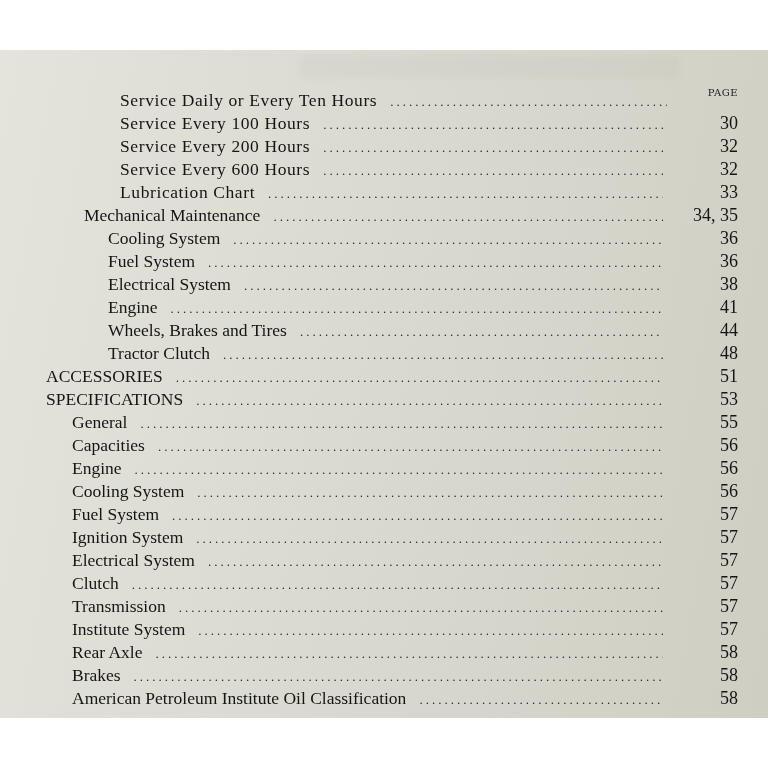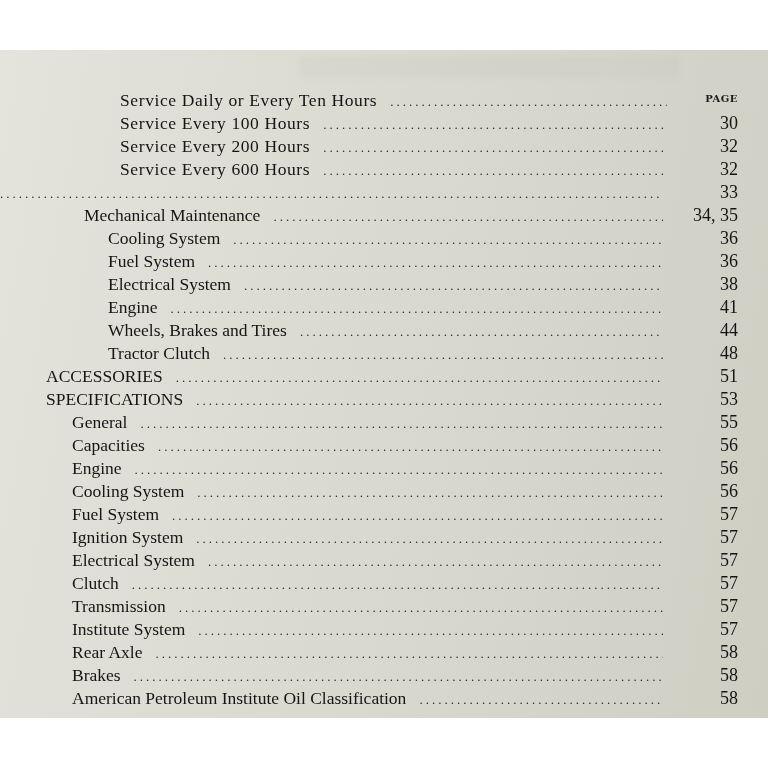--- a/index.html
+++ b/index.html
@@ -24,24 +24,24 @@
       left: 300px;
       top: 6px;
       width: 380px;
       height: 22px;
       background: rgba(180,180,170,0.12);
       filter: blur(3px);
     }
     .page-head {
       position: absolute;
       right: 30px;
-      top: 43px;
+      top: 37px;
       font-family: "DejaVu Serif", serif;
       font-size: 10px;
-      font-weight: bold;
+      font-weight: normal;
       letter-spacing: 0.5px;
       color: #1b1b1b;
     }
     .toc {
       position: absolute;
       left: 0;
       top: 40px;
       width: 768px;
     }
     .row {
@@ -116,20 +116,21 @@
         <span class="label">Service Every 200 Hours</span>
         <span class="leader">...............................................................................................................................</span>
         <span class="pg">32</span>
       </div>
       <div class="row l3a">
         <span class="label">Service Every 600 Hours</span>
         <span class="leader">...............................................................................................................................</span>
         <span class="pg">32</span>
       </div>
       <div class="row l3a">
+        <span class="label">Lubrication Chart</span>
         <span class="leader">...............................................................................................................................</span>
         <span class="pg">33</span>
       </div>
       <div class="row l2a">
         <span class="label">Mechanical Maintenance</span>
         <span class="leader">...............................................................................................................................</span>
         <span class="pg">34, 35</span>
       </div>
       <div class="row l3b">
         <span class="label">Cooling System</span>

